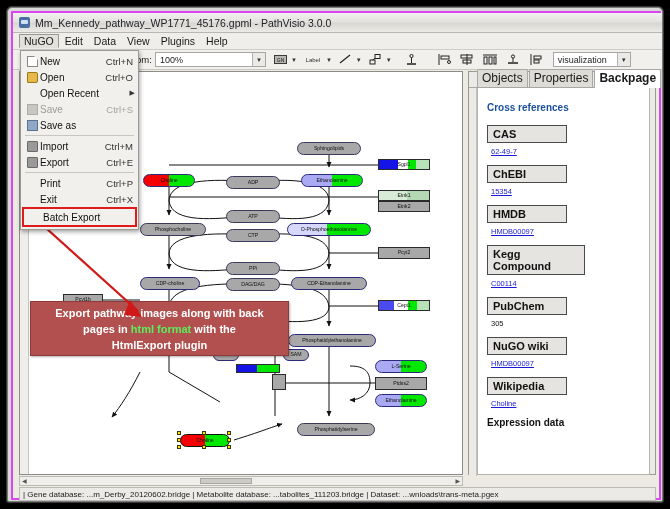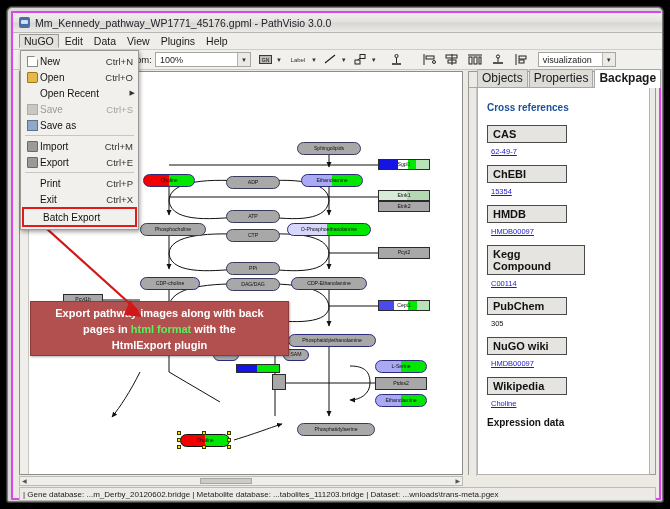--- a/index.html
+++ b/index.html
@@ -72,21 +72,21 @@
   .combo {
     height: 15px; background: #fff; border: 1px solid #a8a6a2;
     display: flex; align-items: center; font-size: 9px; color: #222;
     padding-left: 4px; position: relative;
   }
   .combo .arrow {
     position:absolute; right:0; top:0; bottom:0; width:13px;
     background:#eceae6; border-left:1px solid #b5b3ae;
     display:flex;align-items:center;justify-content:center; font-size:6px; color:#333;
   }
-  .combo-zoom { width: 96px; margin-right:6px;}
+  .combo-zoom { width: 111px; margin-right:6px;}
   .combo-vis { width: 78px; margin-left: 8px; }
   .split-btn { display:flex; align-items:center; }
   .split-arrow { font-size:6px; color:#333; margin:0 5px 0 2px; }
 
   
   .filemenu {
     position: absolute; left: 7px; top: 37px; width: 119px;
     background: #f2f0ec; border: 1px solid #9b9995;
     box-shadow: 1px 2px 4px rgba(0,0,0,.35);
     z-index: 80; padding: 2px 0;

